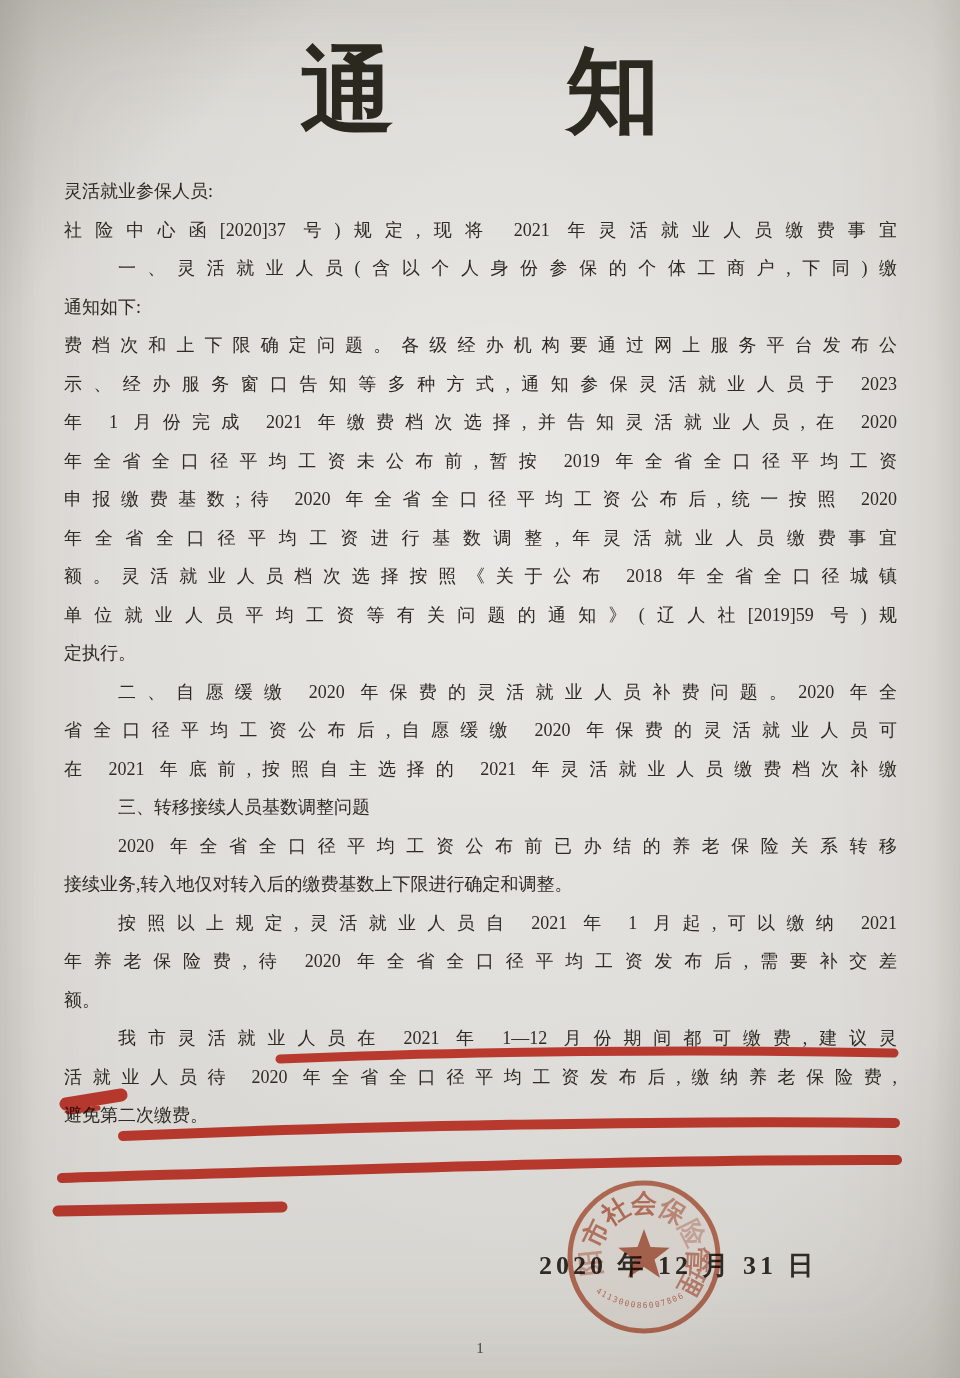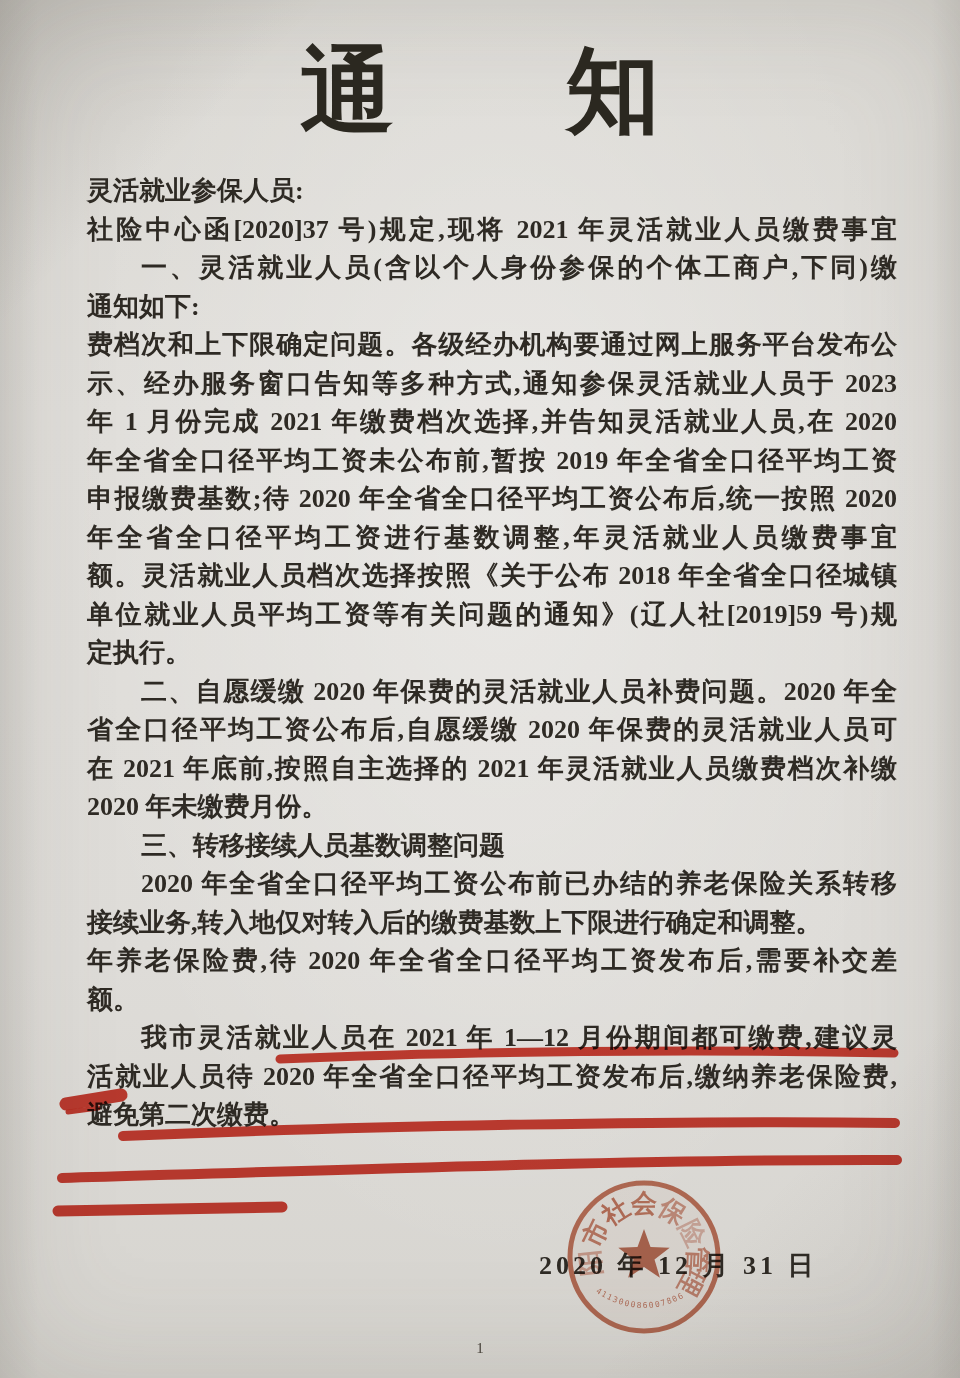--- a/index.html
+++ b/index.html
@@ -36,25 +36,24 @@
     font-family:"Liberation Sans","DejaVu Sans",sans-serif;
     font-size:94px;font-weight:900;line-height:1;
     color:var(--title-ink);
     letter-spacing:0;
   }
   .body-lines{
     position:absolute;top:172px;left:64px;width:833px;
     color:var(--ink);
   }
   .line{
-    height:38.5px;line-height:38.5px;font-size:26px;
+    height:38.5px;line-height:38.5px;font-size:18px;
     white-space:normal;word-break:keep-all;
     text-align:justify;text-align-last:justify;
-    font-weight:700;
-    margin-left:23px;
+    font-weight:400;
   }
   .line.indent{padding-left:54px;}
   .line.end{text-align:left;text-align-last:left;}
   .marks,.sealsvg{
     position:absolute;inset:0;width:960px;height:1378px;
     pointer-events:none;mix-blend-mode:multiply;
   }
   .marks path{stroke:var(--red);fill:none;stroke-linecap:round;opacity:.93;}
   .seal-ring{stroke:var(--seal);fill:rgba(199,107,79,0.05);stroke-width:5;opacity:.88;}
   .seal-char{fill:var(--seal);font-size:26px;font-family:"Liberation Serif","DejaVu Serif",serif;font-weight:600;text-anchor:middle;}
@@ -91,24 +90,24 @@
       <div class="line">年 1 月份完成 2021 年缴费档次选择,并告知灵活就业人员,在 2020</div>
       <div class="line">年全省全口径平均工资未公布前,暂按 2019 年全省全口径平均工资</div>
       <div class="line">申报缴费基数;待 2020 年全省全口径平均工资公布后,统一按照 2020</div>
       <div class="line">年全省全口径平均工资进行基数调整,年灵活就业人员缴费事宜</div>
       <div class="line">额。灵活就业人员档次选择按照《关于公布 2018 年全省全口径城镇</div>
       <div class="line">单位就业人员平均工资等有关问题的通知》(辽人社[2019]59 号)规</div>
       <div class="line end">定执行。</div>
       <div class="line indent">二、自愿缓缴 2020 年保费的灵活就业人员补费问题。2020 年全</div>
       <div class="line">省全口径平均工资公布后,自愿缓缴 2020 年保费的灵活就业人员可</div>
       <div class="line">在 2021 年底前,按照自主选择的 2021 年灵活就业人员缴费档次补缴</div>
-      <div class="line end">2020 年未缴费月份。</div>
       <div class="line indent end">三、转移接续人员基数调整问题</div>
       <div class="line indent">2020 年全省全口径平均工资公布前已办结的养老保险关系转移</div>
       <div class="line end">接续业务,转入地仅对转入后的缴费基数上下限进行确定和调整。</div>
+      <div class="line indent">按照以上规定,灵活就业人员自 2021 年 1 月起,可以缴纳 2021</div>
       <div class="line">年养老保险费,待 2020 年全省全口径平均工资发布后,需要补交差</div>
       <div class="line end">额。</div>
       <div class="line indent">我市灵活就业人员在 2021 年 1—12 月份期间都可缴费,建议灵</div>
       <div class="line">活就业人员待 2020 年全省全口径平均工资发布后,缴纳养老保险费,</div>
       <div class="line end">避免第二次缴费。</div>
     </div>
 
   <div class="date-line">2020 年 12 月 31 日</div>
 
   <svg class="sealsvg" viewBox="0 0 960 1378" xmlns="http://www.w3.org/2000/svg">

